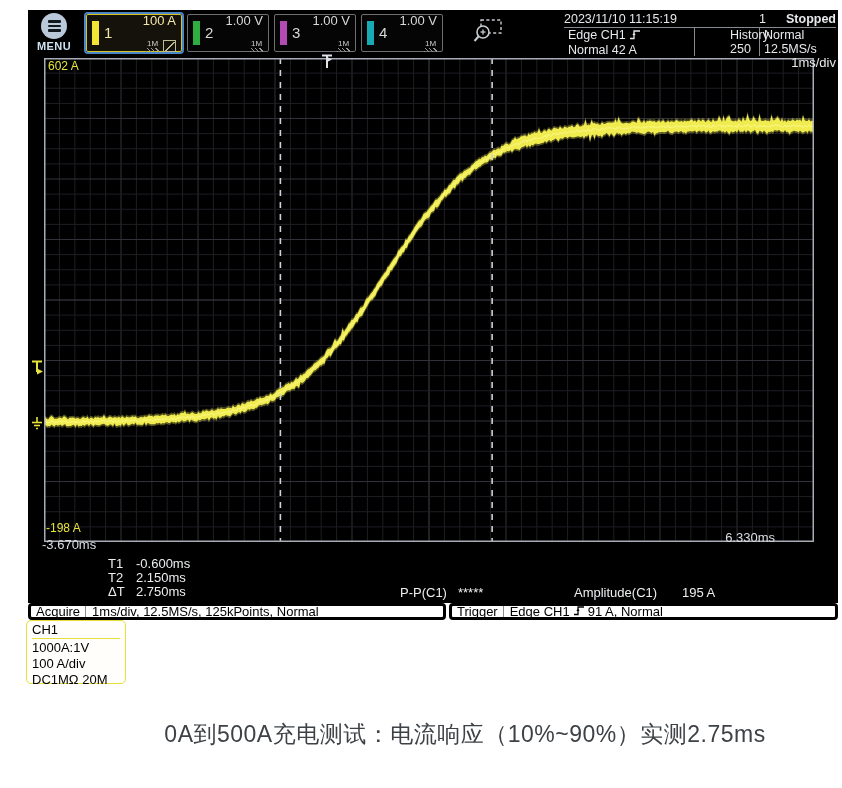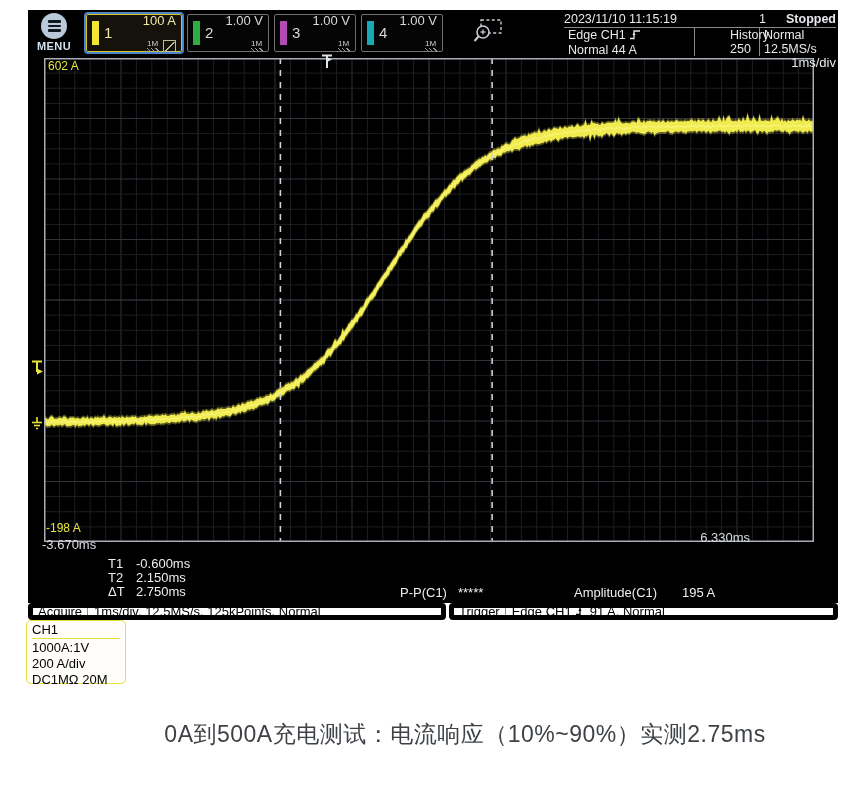--- a/index.html
+++ b/index.html
@@ -39,21 +39,21 @@
   .rrow1 .run{flex:1;text-align:right;font-weight:bold;}
   .rrow2{display:flex;height:28px;}
   .rcell{padding:0 4px;line-height:14px;box-sizing:border-box;}
   .rcellA{width:130px;}
   .rcellB{width:66px;border-left:1px solid #848a90;border-right:1px solid #848a90;padding-left:35px;}
   .rcellC{flex:1;}
   .rcell .bot-r{text-align:left;}
   .edgeic{display:inline-block;vertical-align:-1px;}
 
   
-  .plotwrap{position:absolute;left:16px;top:48px;width:710px;height:484px;}
+  .plotwrap{position:absolute;left:16px;top:48px;width:710px;height:484px;padding-left:25px;}
   .plotwrap svg{position:absolute;left:0;top:0;}
   .lab{position:absolute;font-size:12px;white-space:nowrap;}
   .lab-top{left:4px;top:1px;color:#e8e43c;}
   .lab-bot{left:2px;bottom:7px;color:#e8e43c;}
   .lab-tend{right:4px;bottom:-3px;color:#d9dde2;font-size:13px;}
   .lab-tstart{position:absolute;left:14px;top:527px;color:#d9dde2;font-size:13px;}
   .lab-timebase{position:absolute;right:2px;top:45px;color:#e8eaec;font-size:13px;}
   .tpos{position:absolute;top:44px;width:14px;height:15px;}
   .tlev{position:absolute;left:3px;width:14px;height:15px;}
   .gnd{position:absolute;left:3px;width:12px;height:13px;}
@@ -62,21 +62,21 @@
   .meas{position:absolute;left:80px;top:547px;font-size:13px;line-height:14px;color:#eceef0;}
   .meas .row{display:flex;}
   .meas .ml{width:28px;}
   .measp{position:absolute;left:372px;top:575px;width:438px;height:15px;font-size:13px;color:#eceef0;}
   .measp span{position:absolute;white-space:nowrap;}
   .pp-l{left:0;} .pp-v{left:58px;} .amp-l{left:174px;} .amp-v{left:282px;}
 
   
   .statusbar{position:absolute;left:0;top:593px;width:810px;height:19px;background:#fff;
              display:flex;gap:3px;color:#000;font-size:13px;}
-  .scell{border:5px solid #000000;border-radius:4px;display:flex;align-items:center;height:17px;
+  .scell{border:3px solid #000000;border-radius:4px;display:flex;align-items:center;height:17px;
          background:#fff;overflow:hidden;box-sizing:border-box;}
   .scell .sl{padding:0 5px;border-right:1px solid #8a8f94;height:100%;display:flex;align-items:center;}
   .scell .sv{padding:0 6px;white-space:nowrap;display:flex;align-items:center;gap:3px;}
   .scell1{width:418px;} .scell2{flex:1;}
 
   
   .chbox{position:absolute;left:26px;top:620px;width:100px;height:64px;border:1.5px solid #e9df39;
          border-radius:5px;background:#fffefa;color:#000;font-size:13px;line-height:16px;
          padding:1px 5px;box-sizing:border-box;}
   .chbox .t{border-bottom:1.5px solid #e9df39;margin-bottom:1px;}
@@ -175,21 +175,21 @@
         <div class="rrow2">
           <div class="rcell rcellA">
             <div><span>Edge CH1</span>
               <span class="edgeic">
                 <svg width="12" height="11" viewBox="0 0 12 11">
                     <polyline points="1,9.5 5,9.5 5,2 11,2" fill="none" stroke="#e6e8eb" stroke-width="1.3"></polyline>
                     <polygon points="3.4,6 6.6,6 5,3.4" fill="#e6e8eb"></polygon>
                   </svg>
               </span>
             </div>
-            <div>Normal 44 A</div>
+            <div>Normal 42 A</div>
           </div>
           <div class="rcell rcellB">
             <div>History</div>
             <div class="bot-r">250</div>
           </div>
           <div class="rcell rcellC">
             <div>Normal</div>
             <div class="bot-r">12.5MS/s</div>
           </div>
         </div>
@@ -357,18 +357,18 @@
           </span>
           <span>91 A, Normal</span>
           </span>
       </div>
     </div>
   </div>
 
   <div class="chbox">
     <div class="t">CH1</div>
     <div>1000A:1V</div>
-    <div>200 A/div</div>
+    <div>100 A/div</div>
     <div>DC1MΩ 20M</div>
   </div>
 
   <div class="caption">0A到500A充电测试：电流响应（10%~90%）实测2.75ms</div>
 </div>
 
 </body></html>

